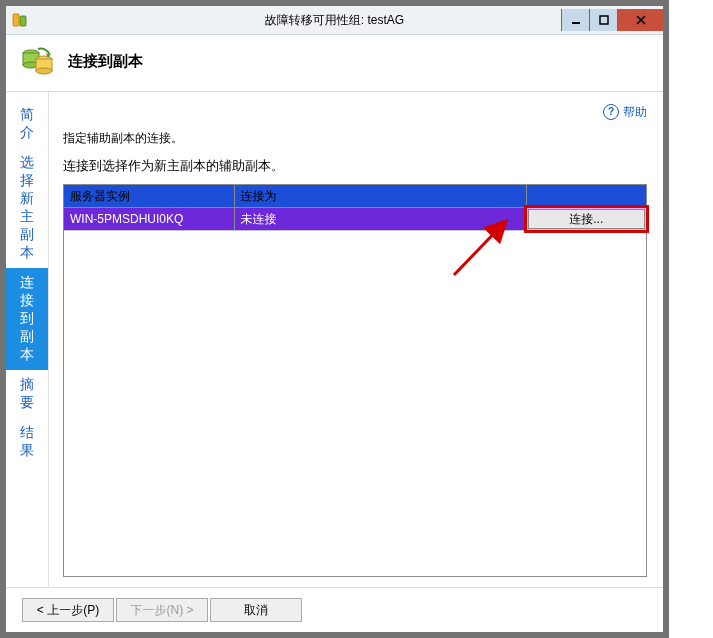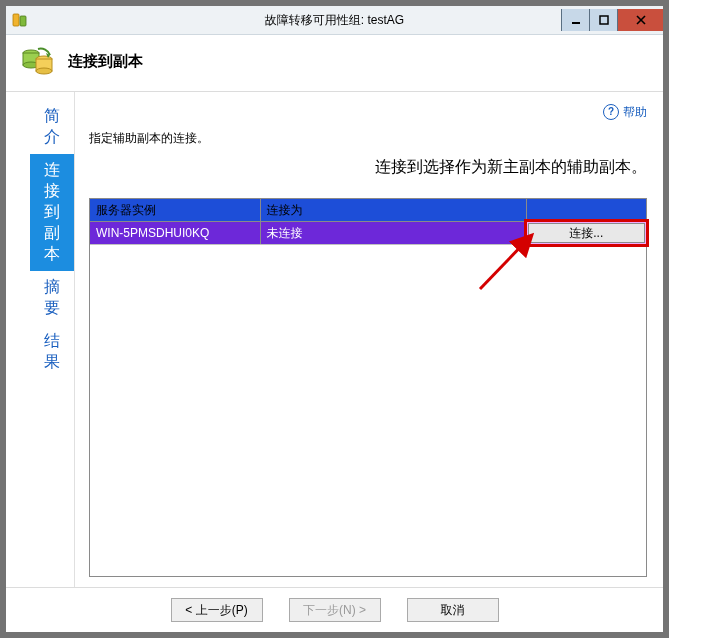--- a/index.html
+++ b/index.html
@@ -98,24 +98,23 @@
     padding-top: 8px;
     box-sizing: border-box;
   }
   .sidebar ul {
     list-style: none;
     margin: 0;
     padding: 0;
   }
   .sidebar li {
     padding: 6px 14px;
-    font-size: 16px;
+    font-size: 14px;
     color: #1a5fbf;
     cursor: default;
-    margin-left: 24px;
   }
   .sidebar li.active {
     background: #1c8de0;
     color: #fff;
   }
   .content {
     flex: 1 1 auto;
     padding: 10px 16px 10px 14px;
     display: flex;
     flex-direction: column;
@@ -147,23 +146,22 @@
     font-size: 10px;
     font-weight: bold;
     line-height: 1;
   }
   .instruction {
     font-weight: 400;
     font-size: 12px;
     margin: 2px 0 10px 0;
   }
   .subtext {
-    font-size: 16px;
-    margin-bottom: 20px;
-    text-align: right;
+    font-size: 13px;
+    margin-bottom: 9px;
   }
   
   .grid-wrap {
     border: 1px solid #8a8a8a;
     flex: 1 1 auto;
     display: flex;
     flex-direction: column;
     min-height: 0;
     background: #fff;
     position: relative;
@@ -217,22 +215,22 @@
   
   .arrow-annot {
     position: absolute;
     pointer-events: none;
   }
   
   .footer {
     border-top: 1px solid #dcdcdc;
     padding: 10px 16px;
     display: flex;
-    justify-content: center;
-    gap: 26px;
+    justify-content: flex-start;
+    gap: 2px;
   }
   .footer button {
     min-width: 92px;
     height: 24px;
     font-size: 12px;
     background: #efefef;
     border: 1px solid #aaa;
     cursor: pointer;
   }
   .footer button:disabled {
@@ -287,20 +285,21 @@
       </svg>
     </span>
     <h1>连接到副本</h1>
   </div>
 
   <div class="body">
 
     <nav class="sidebar">
       <ul>
         <li>简介</li>
+        <li>选择新主副本</li>
         <li class="active">连接到副本</li>
         <li>摘要</li>
         <li>结果</li>
       </ul>
     </nav>
 
     <div class="content">
 
       <div class="help-row">
         <span class="help-link">

